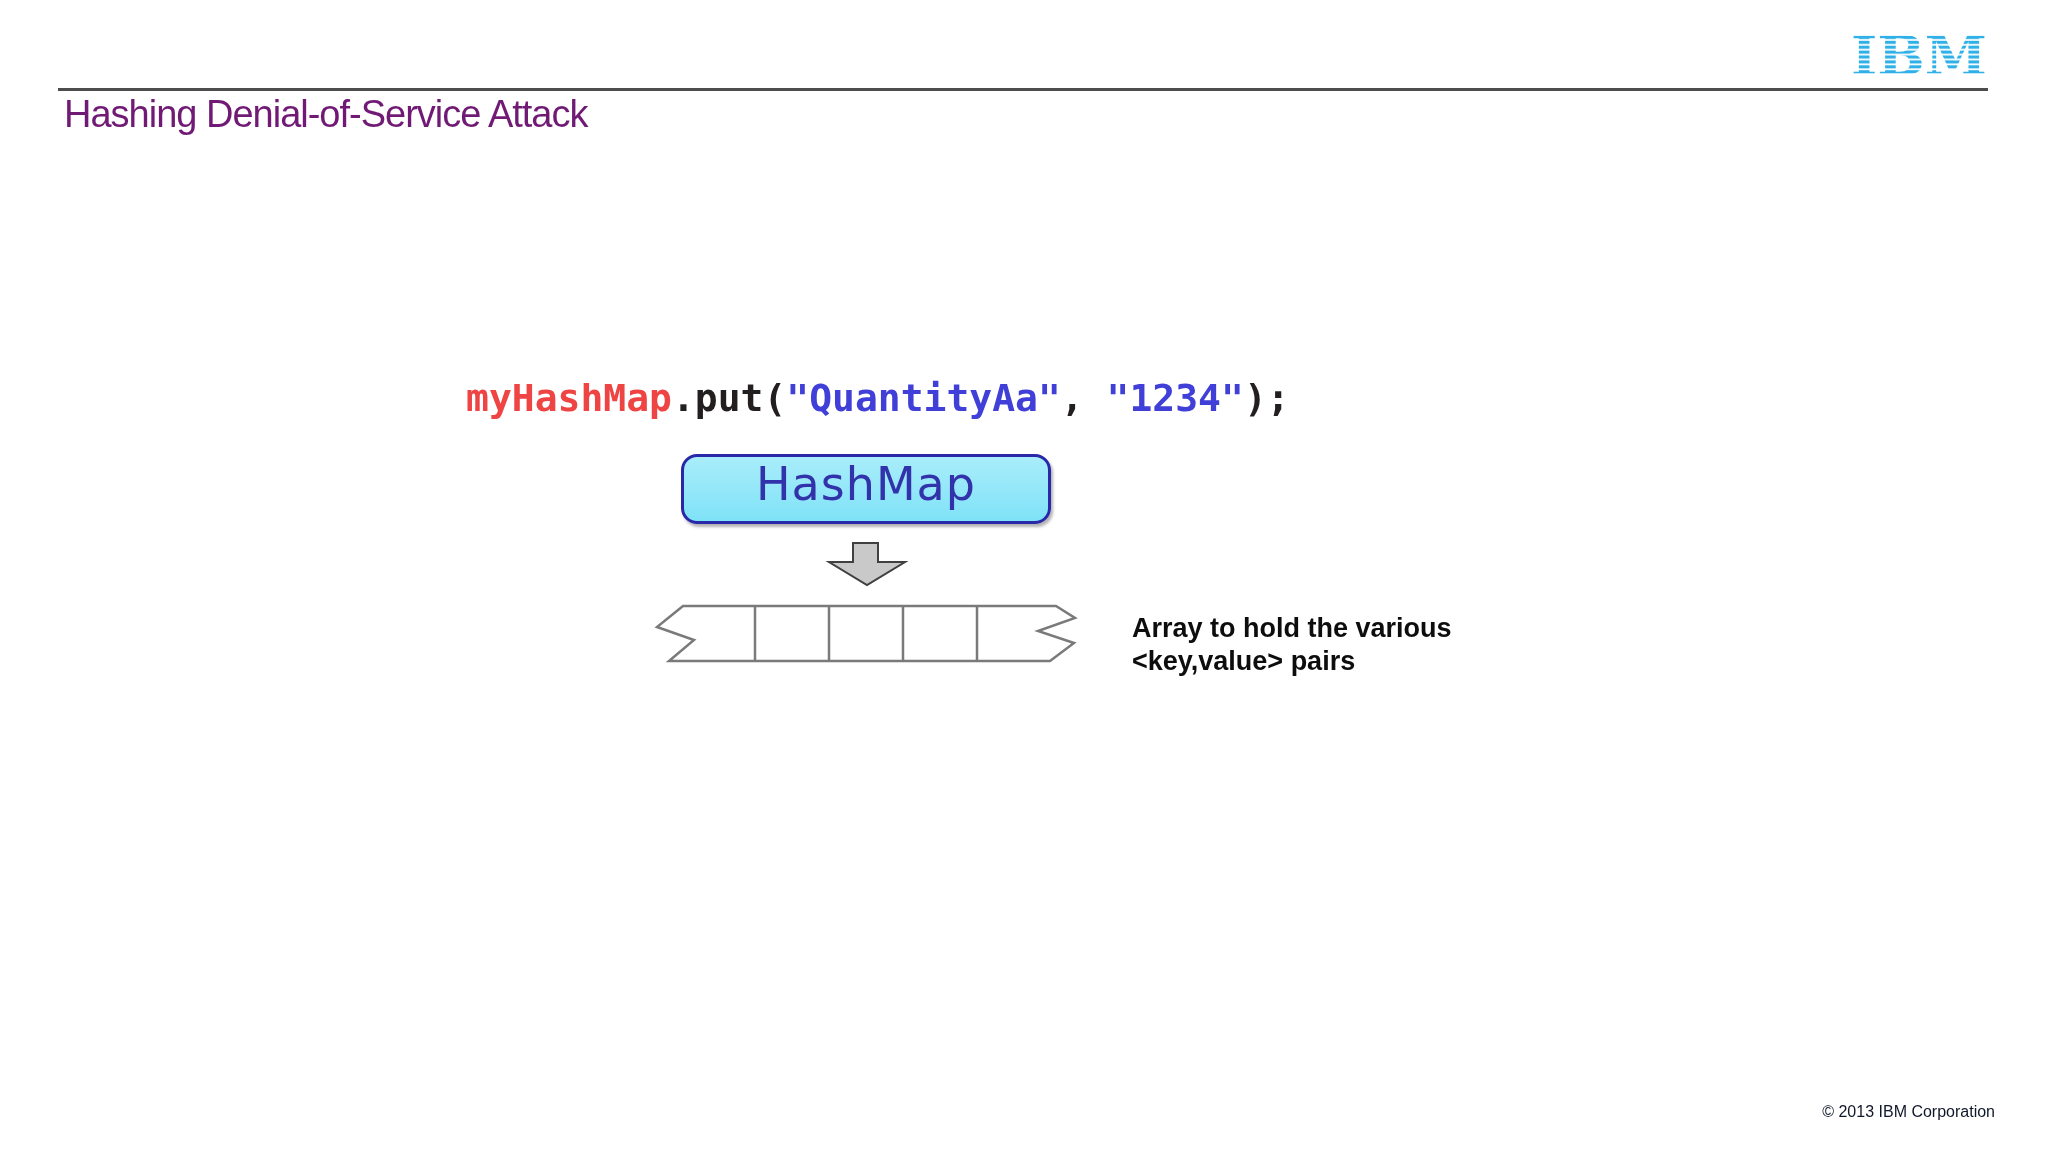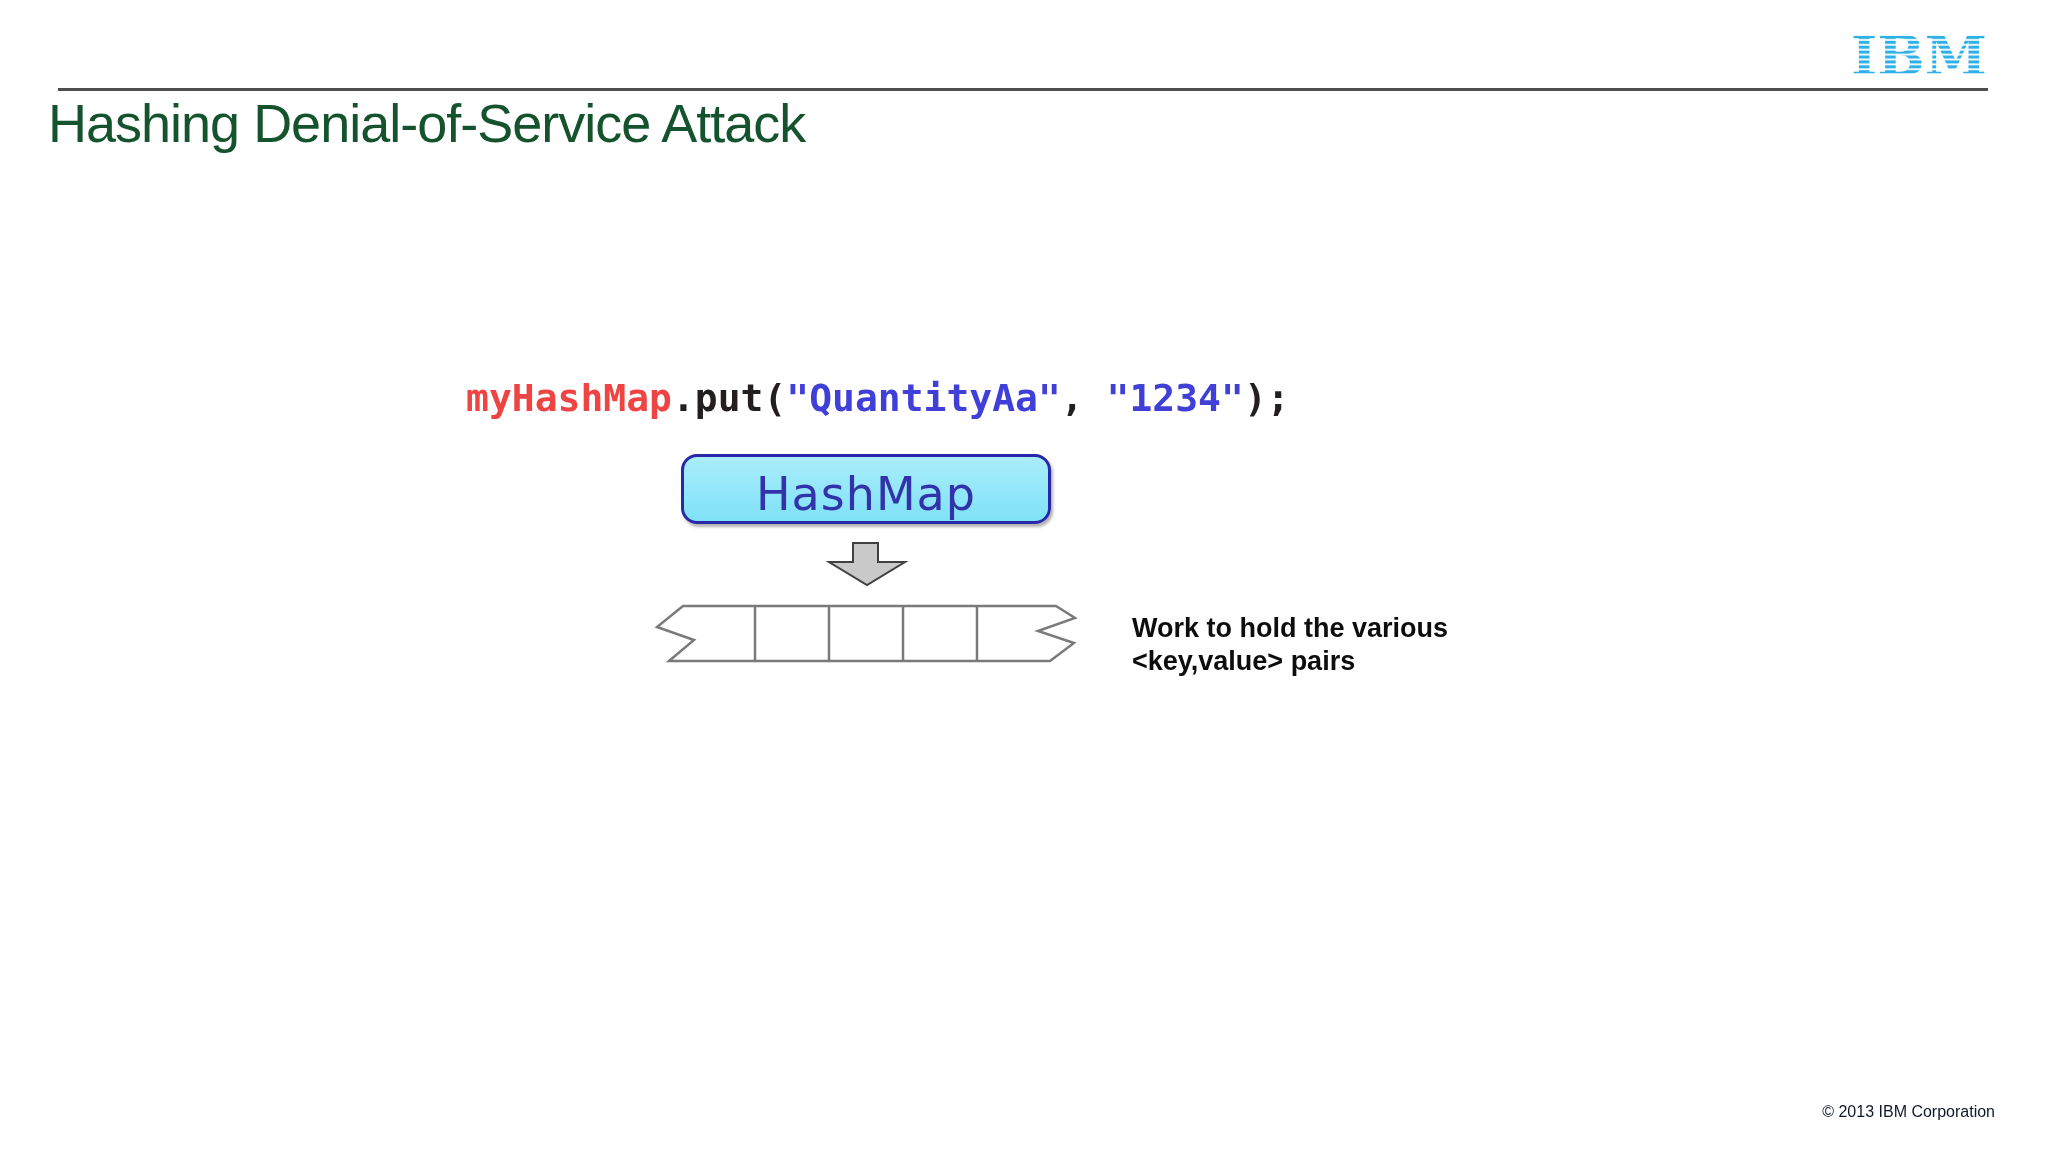--- a/index.html
+++ b/index.html
@@ -6,42 +6,42 @@
   .slide {
     position:relative; width:2048px; height:1152px; background:#ffffff;
     overflow:hidden; font-family:"Liberation Sans", sans-serif;
   }
   .top-rule {
     position:absolute; left:58px; top:88px; width:1930px; height:3px;
     background:#4d4d4d;
   }
   .ibm-logo { position:absolute; left:1849px; top:30px; }
   .slide-title {
-    position:absolute; left:48px; top:94px;
-    font-size:54px; line-height:1.1; letter-spacing:-1px;
-    color:#14532d; font-weight:400; white-space:nowrap;
+    position:absolute; left:64px; top:94px;
+    font-size:38px; line-height:1.1; letter-spacing:-1px;
+    color:#701a75; font-weight:400; white-space:nowrap;
   }
   .section-heading {
     position:absolute; left:103px; top:270px;
     font-size:43px; font-weight:bold; color:#111; white-space:nowrap;
   }
   .code-line {
     position:absolute; left:466px; top:372px;
     font-family:"DejaVu Sans Mono", monospace;
     font-size:38px; font-weight:bold; white-space:pre; line-height:1.4;
   }
   .code-identifier { color:#ef4444; }
   .code-plain { color:#241f1f; }
   .code-string { color:#4040d8; }
   .hashmap-box {
     position:absolute; left:681px; top:454px; width:364px; height:64px;
     border:3px solid #2828a8; border-radius:16px;
     background:linear-gradient(#a9edfb, #7fe2f7);
     box-shadow:2px 3px 3px rgba(0,0,0,0.30);
-    display:flex; align-items:flex-end; justify-content:center;
+    display:flex; align-items:flex-start; justify-content:center;
   }
   .hashmap-label {
     font-family:"DejaVu Sans", sans-serif;
     font-size:46px; color:#3232aa; letter-spacing:1px;
   }
   .down-arrow { position:absolute; left:818px; top:538px; }
   .array-graphic { position:absolute; left:650px; top:600px; }
   .array-caption {
     position:absolute; left:1132px; top:612px;
     font-size:27px; font-weight:bold; color:#0d0d0d; line-height:33px;
@@ -89,19 +89,19 @@
     <svg width="440" height="70" viewBox="0 0 440 70">
       <path d="M33,6 L406,6 L425,18 L388,31 L424,43 L400,61 L19,61 L44,40 L7,27 Z" fill="#ffffff" stroke="#7a7a7a" stroke-width="2.5" stroke-linejoin="miter"></path>
       <line x1="105" y1="6" x2="105" y2="61" stroke="#7a7a7a" stroke-width="2.5"></line>
       <line x1="179" y1="6" x2="179" y2="61" stroke="#7a7a7a" stroke-width="2.5"></line>
       <line x1="253" y1="6" x2="253" y2="61" stroke="#7a7a7a" stroke-width="2.5"></line>
       <line x1="327" y1="6" x2="327" y2="61" stroke="#7a7a7a" stroke-width="2.5"></line>
     </svg>
   </div>
 
   <div class="array-caption">
-    <div>Work to hold the various</div>
+    <div>Array to hold the various</div>
     <div>&lt;key,value&gt; pairs</div>
   </div>
 
   <div class="footer-copyright">© 2013 IBM Corporation</div>
 
 </div>
 
 </body></html>

